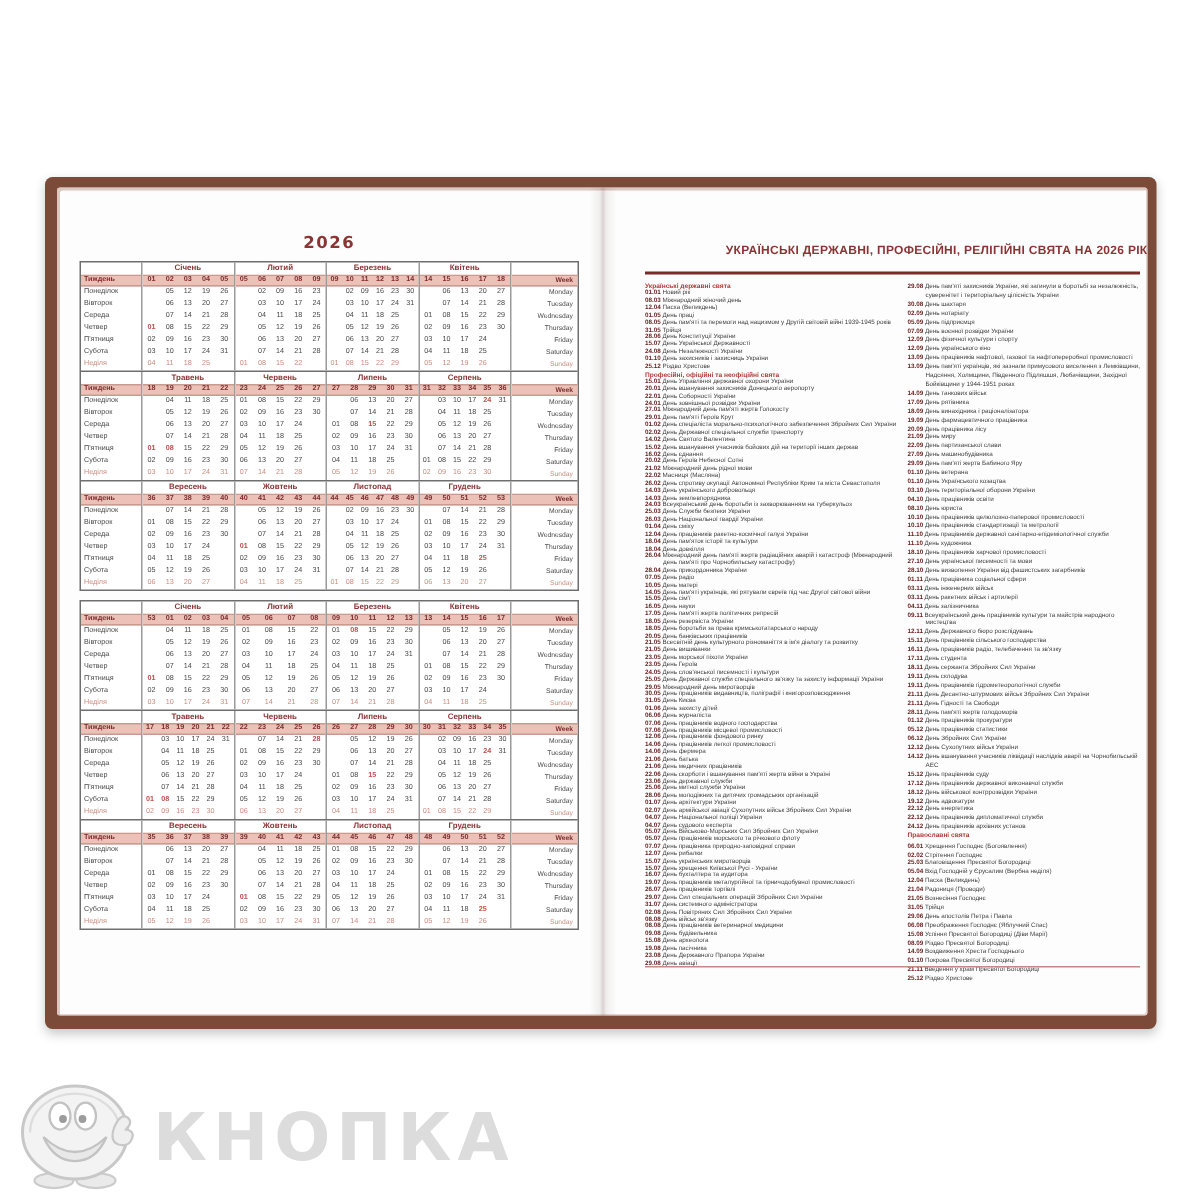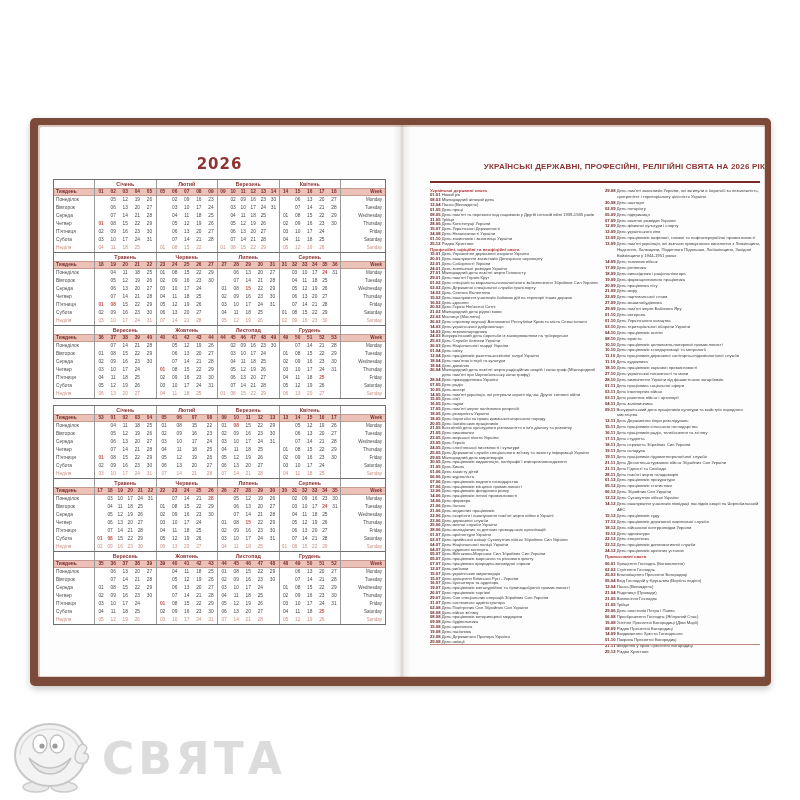--- a/index.html
+++ b/index.html
@@ -8,21 +8,21 @@
   .book{position:absolute;left:30px;top:118px;width:741px;height:568px;background:#7b4a38;
         border-radius:5px;box-shadow:0 3px 7px rgba(0,0,0,0.22);}
   .pages{position:absolute;left:8px;top:7px;right:6px;bottom:9px;background:#fdfdfd;border-radius:2px;
          box-shadow:inset 2px 2px 0 rgba(205,172,160,0.65), inset -1px -1px 0 rgba(205,172,160,0.5);}
   .spine{position:absolute;left:50%;top:0;bottom:0;width:18px;transform:translateX(-50%);
          background:linear-gradient(90deg,rgba(0,0,0,0) 0%,rgba(90,60,50,0.08) 38%,rgba(90,60,50,0.22) 50%,rgba(90,60,50,0.08) 62%,rgba(0,0,0,0) 100%);}
   .left-page{position:absolute;left:0;top:0;width:363px;height:100%;}
   .right-page{position:absolute;right:0;top:0;width:356px;height:100%;}
 
   
-  .year-title{text-align:center;color:#8c3434;font-weight:bold;font-size:15px;letter-spacing:1px;
+  .year-title{text-align:center;color:#8c3434;font-weight:bold;font-size:11px;letter-spacing:1px;
               font-family:"DejaVu Sans",sans-serif;}
   .yt1{margin-top:30px;}
   .yt2{margin-top:21px;}
   .cal-table{width:331px;margin:6px auto 0;border:1px solid #6f6f6f;background:#ffffff;}
   .cal-section{display:flex;}
   .cal-section + .cal-section{border-top:1px solid #6f6f6f;}
   .lab-col{flex:0 0 40px;width:40px;}
   .lab-col-en{flex:0 0 44px;width:44px;border-left:1px solid #9a9a9a;}
   .month-col{flex:1 1 0;min-width:0;border-left:1px solid #9a9a9a;}
   .r{height:8px;line-height:8px;font-size:4.8px;color:#4a4a4a;white-space:nowrap;overflow:hidden;}
@@ -1854,14 +1854,14 @@
       <ellipse cx="38" cy="37" rx="35" ry="31" fill="#f3f3f3" stroke="#c8c8c8" stroke-width="2"></ellipse>
       <path d="M8 37 a30 26 0 0 1 60 0" fill="none" stroke="#dddddd" stroke-width="1.5"></path>
       <ellipse cx="28" cy="26" rx="7" ry="9" fill="#ffffff" stroke="#c2c2c2" stroke-width="1.5"></ellipse>
       <ellipse cx="45" cy="26" rx="7" ry="9" fill="#ffffff" stroke="#c2c2c2" stroke-width="1.5"></ellipse>
       <circle cx="30" cy="28" r="2.6" fill="#9c9c9c"></circle>
       <circle cx="43" cy="28" r="2.6" fill="#9c9c9c"></circle>
       <path d="M17 40 Q38 60 59 40 Q52 56 38 56 Q24 56 17 40 Z" fill="#e8e8e8" stroke="#c2c2c2" stroke-width="1.5"></path>
       <path d="M64 34 q4 -10 9 -7 q4 3 -1 8 q6 1 4 6 q-2 6 -9 4 q-6 -2 -3 -11 Z" fill="#efefef" stroke="#c8c8c8" stroke-width="1.5"></path>
     </svg>
   </span>
-  <span class="brand">СВЯТА</span>
+  <span class="brand">КНОПКА</span>
 </div>
 
 </body></html>

